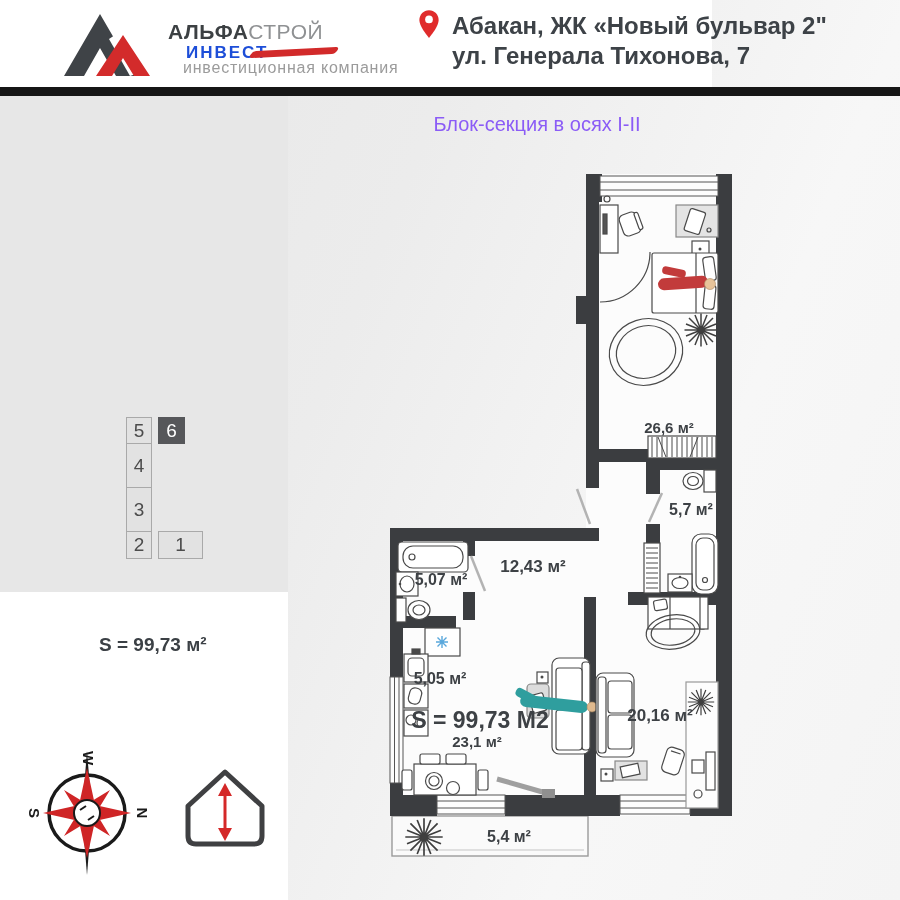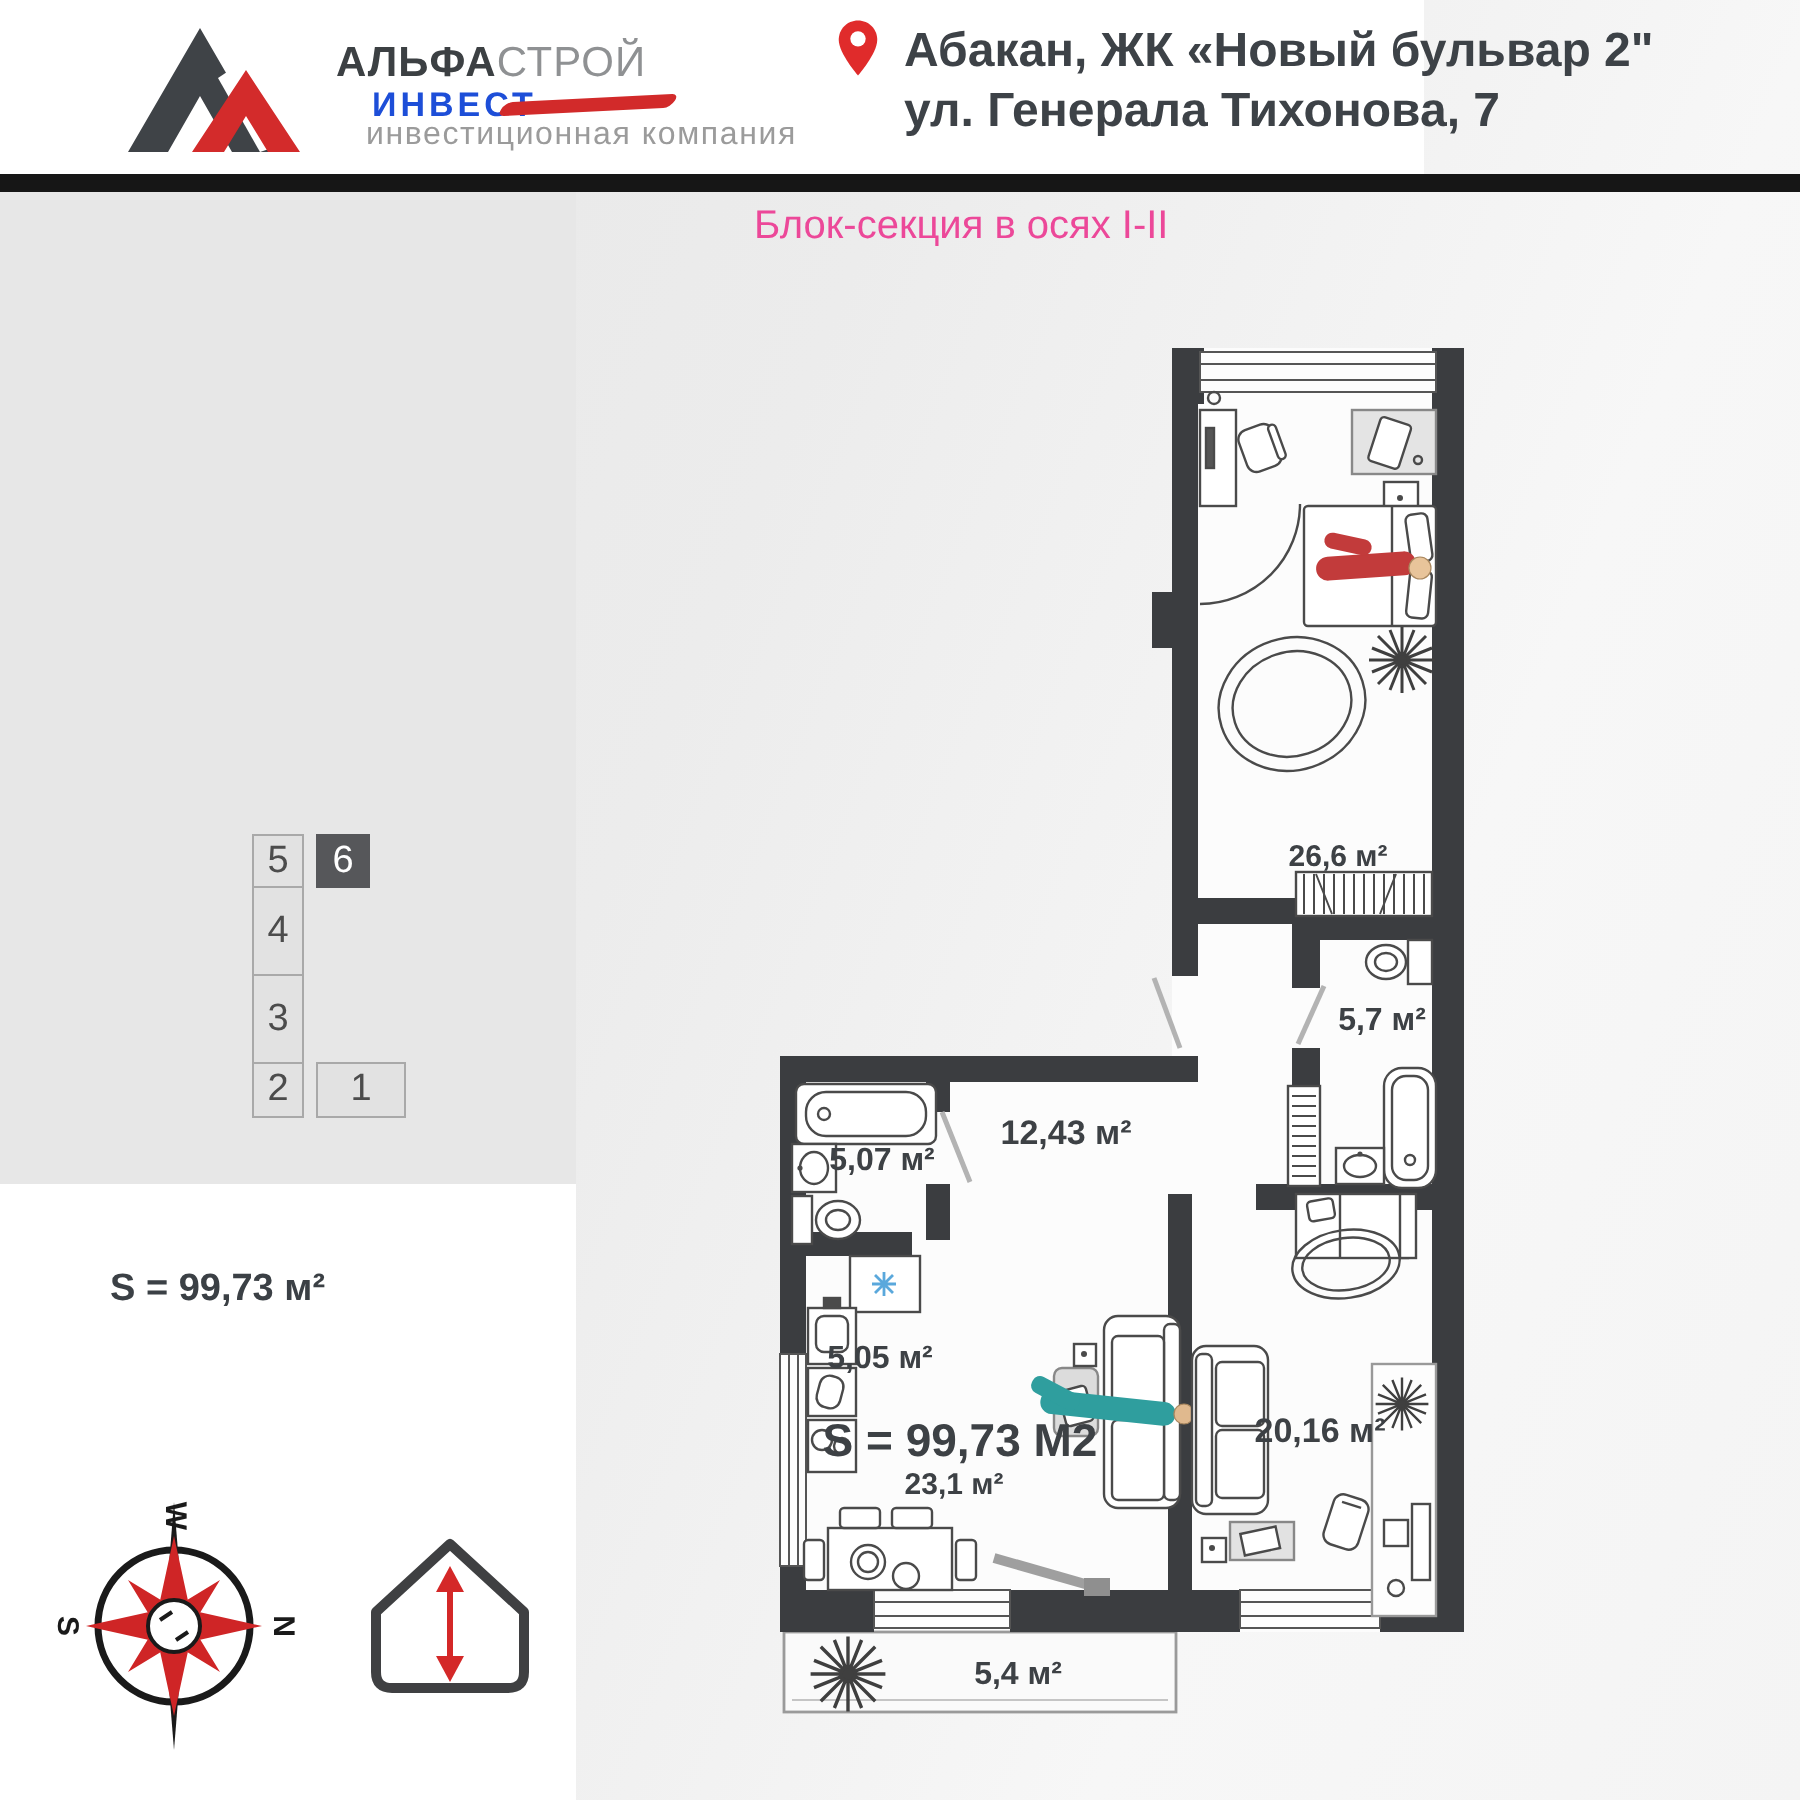--- a/index.html
+++ b/index.html
@@ -15,36 +15,36 @@
   .logo-name .light{font-weight:400;color:#8f9193;}
   .logo-sub{left:186px;top:43px;font-size:17px;font-weight:bold;color:#1d4ed8;letter-spacing:2px;}
   .logo-swoosh{left:252px;top:49px;width:84px;height:7px;background:#d22a2a;border-radius:4px;transform:skewX(-35deg) rotate(-3deg);}
   .logo-tag{left:183px;top:59px;font-size:16px;color:#9b9b9b;letter-spacing:.8px;}
   .addr{left:452px;top:11px;font-size:24px;font-weight:bold;color:#3d4247;line-height:30px;white-space:nowrap;}
   .black-bar{left:0;top:87px;width:900px;height:9px;background:#161616;z-index:6;}
   
   .gray-panel{left:0;top:96px;width:288px;height:496px;background:#e7e7e7;z-index:1;}
   .white-card{left:0;top:592px;width:288px;height:308px;background:#ffffff;z-index:1;}
   
-  .sec-title{left:377px;top:100px;width:320px;color:#ec4899;font-size:20px;line-height:26px;z-index:3;}
+  .sec-title{left:377px;top:111px;width:320px;text-align:center;color:#8b5cf6;font-size:20px;line-height:26px;z-index:3;}
   
   .stack{left:126px;top:417px;width:78px;height:142px;z-index:3;}
   .stack .cell{position:absolute;box-sizing:border-box;background:#e2e2e2;border:1px solid #a9a9a9;
     color:#4c4c4c;font-size:19px;font-weight:500;display:flex;align-items:center;justify-content:center;}
   .stack .cell.dark{background:#56575a;border-color:#56575a;color:#ffffff;}
   .c5{left:0;top:0;width:26px;height:27px;}
   .c6{left:32px;top:0;width:27px;height:27px;}
   .c4{left:0;top:26px;width:26px;height:45px;}
   .c3{left:0;top:70px;width:26px;height:45px;}
   .c2{left:0;top:114px;width:26px;height:28px;}
   .c1{left:32px;top:114px;width:45px;height:28px;}
   
   .apt{left:55px;top:630px;color:#3b4045;z-index:3;}
   .apt .t{font-size:22px;font-weight:bold;line-height:28px;letter-spacing:.5px;}
-  .apt .a{font-size:19px;font-weight:bold;margin-top:4px;}
+  .apt .a{font-size:19px;font-weight:bold;margin-top:4px;margin-left:44px;}
   
   .plan-svg{left:0;top:0;width:900px;height:900px;z-index:2;pointer-events:none;}
   svg text{font-family:"Liberation Sans",sans-serif;}
   .arealbl{fill:#3d4145;font-weight:bold;}
 </style>
 </head>
 <body>
 
 <div class="abs header">
   <svg class="abs" style="left:64px;top:10px" width="96" height="66" viewBox="0 0 96 66">

